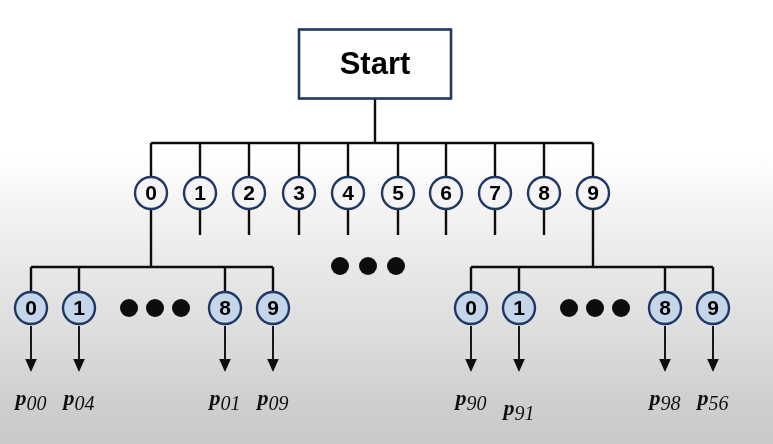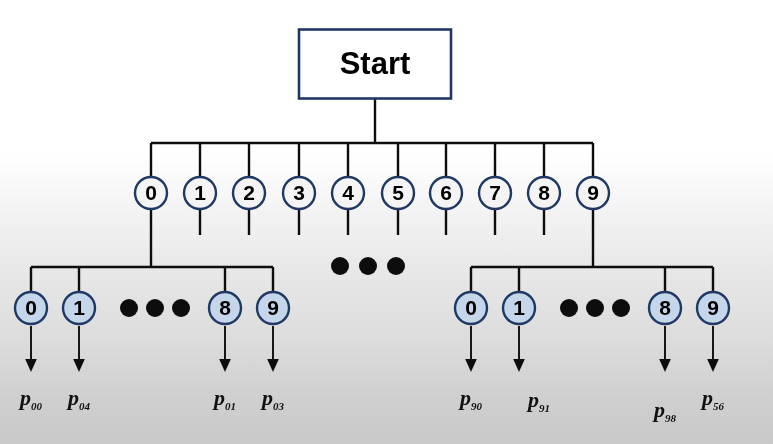--- a/index.html
+++ b/index.html
@@ -47,22 +47,22 @@
     font-style: italic;
     font-weight: bold;
     font-size: 22px;
     color: #111111;
     white-space: nowrap;
     transform: translateX(-50%);
     user-select: none;
   }
   .p-label sub {
     font-style: italic;
-    font-weight: bold;
-    font-size: 11px;
+    font-weight: normal;
+    font-size: 20px;
     vertical-align: baseline;
     position: relative;
     top: 5px;
     letter-spacing: 0px;
   }
 </style>
 </head>
 <body>
 
 <div id="stage">
@@ -200,19 +200,19 @@
         <g>
           <circle cx="713" cy="308" r="16" fill="#c5d6ea" stroke="#1F3864" stroke-width="2.4"></circle>
           <text x="713" y="309" class="node-num">9</text>
         </g>
       </g>
   </svg>
   <div id="labels-layer">
       <div class="p-label" style="left: 31px; top: 385px;"><span>p</span><sub>00</sub></div>
       <div class="p-label" style="left: 79px; top: 385px;"><span>p</span><sub>04</sub></div>
       <div class="p-label" style="left: 225px; top: 385px;"><span>p</span><sub>01</sub></div>
-      <div class="p-label" style="left: 273px; top: 385px;"><span>p</span><sub>03</sub></div>
+      <div class="p-label" style="left: 273px; top: 385px;"><span>p</span><sub>09</sub></div>
       <div class="p-label" style="left: 471px; top: 385px; text-align: center;"><span>p</span><sub>90</sub></div>
-      <div class="p-label" style="left: 519px; top: 387px; margin-left: 20px;"><span>p</span><sub>91</sub></div>
-      <div class="p-label" style="left: 665px; top: 385px; margin-top: 12px;"><span>p</span><sub>98</sub></div>
+      <div class="p-label" style="left: 519px; top: 395px;"><span>p</span><sub>91</sub></div>
+      <div class="p-label" style="left: 665px; top: 385px;"><span>p</span><sub>98</sub></div>
       <div class="p-label" style="left: 713px; top: 385px;"><span>p</span><sub>56</sub></div>
     </div>
 </div>
 
 </body></html>

